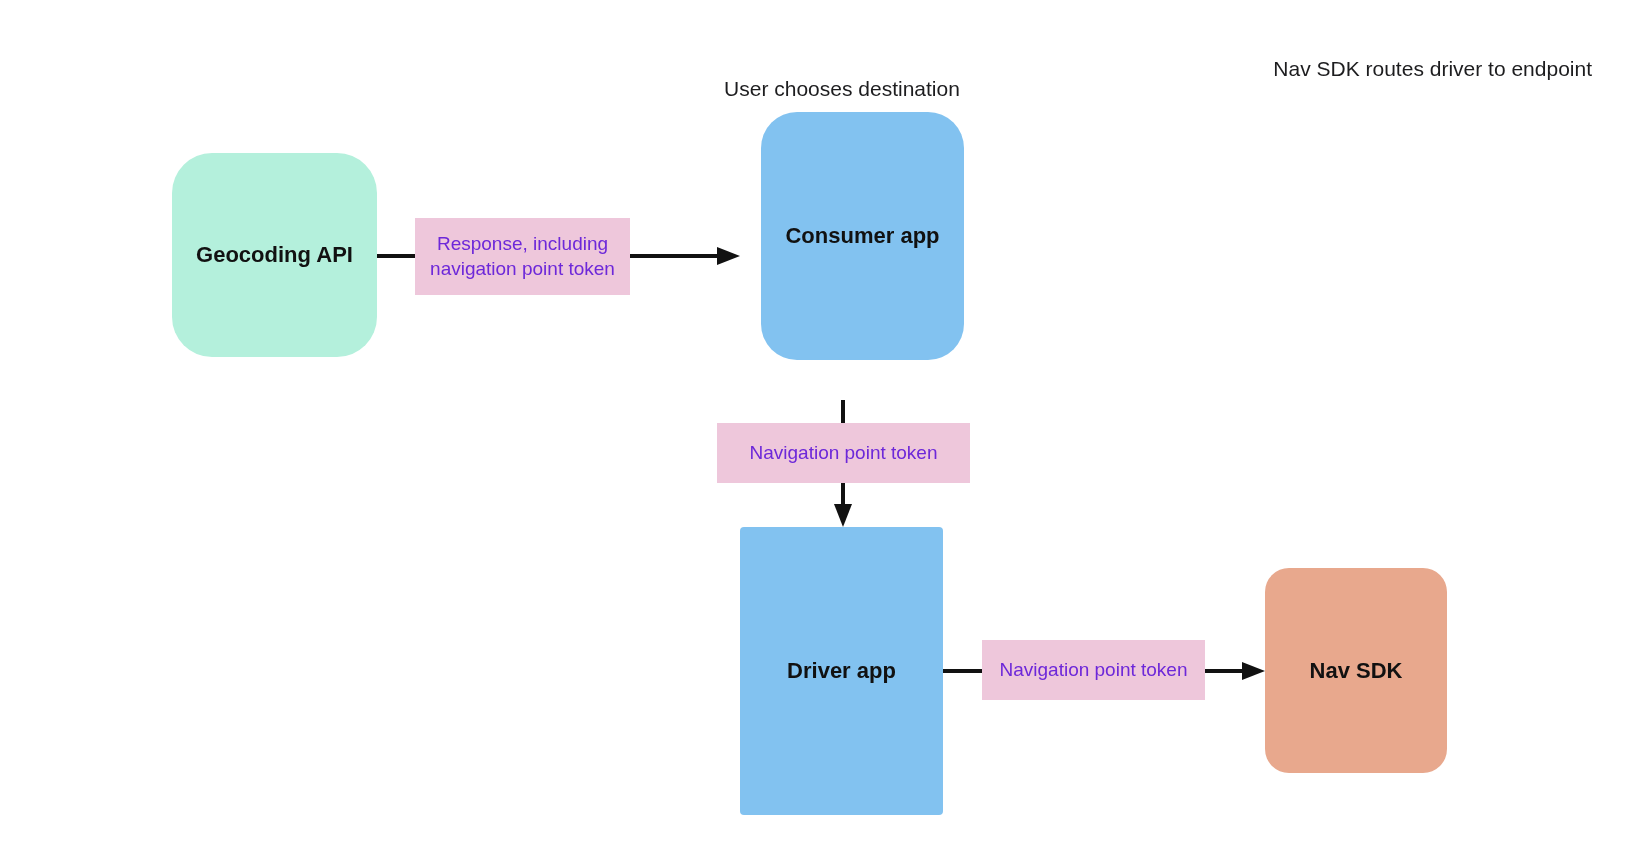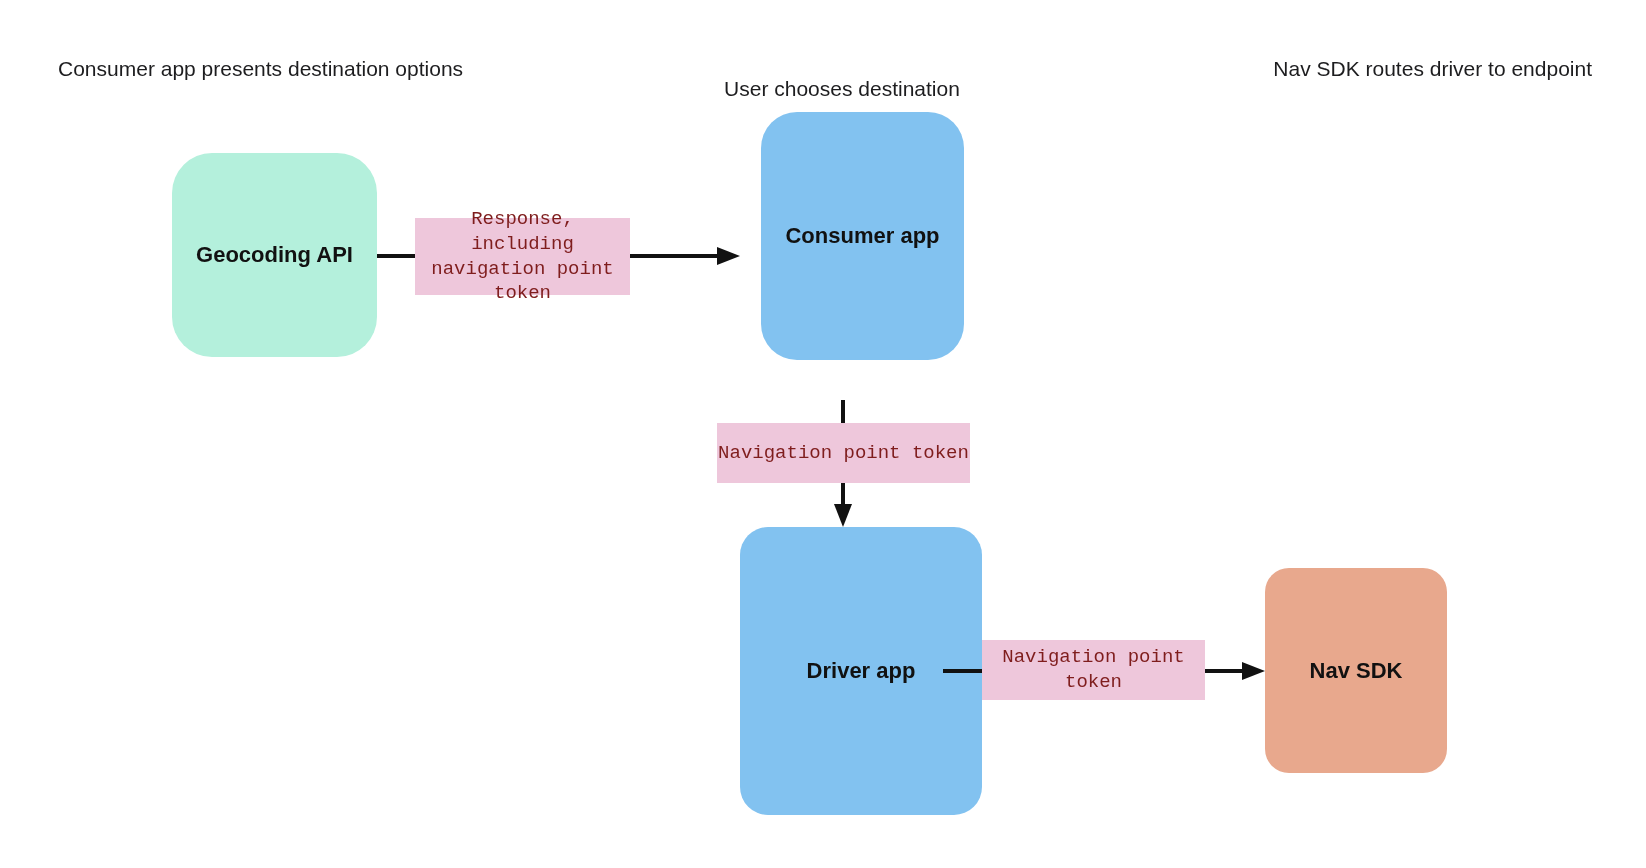--- a/index.html
+++ b/index.html
@@ -28,50 +28,48 @@
     display: flex;
     align-items: center;
     justify-content: center;
     font-weight: 700;
     font-size: 22px;
     color: #111111;
     text-align: right;
   }
   .node-geocoding { left: 172px; top: 153px; width: 205px; height: 204px; border-radius: 40px; background: #b4f0dc; }
   .node-consumer  { left: 761px; top: 112px; width: 203px; height: 248px; border-radius: 36px; background: #82c2f0; }
-  .node-driver    { left: 740px; top: 527px; width: 242px; height: 288px; border-radius: 28px; background: #82c2f0; }
+  .node-driver    { left: 740px; top: 527px; width: 203px; height: 288px; border-radius: 4px; background: #82c2f0; }
   .node-navsdk    { left: 1265px; top: 568px; width: 182px; height: 205px; border-radius: 24px; background: #e8a88d; }
   .edge-label {
     position: absolute;
     background: #eec7db;
     display: flex;
     align-items: center;
     justify-content: center;
     font-size: 19px;
     font-weight: 400;
     text-align: center;
     line-height: 1.3;
-    color: #7f1d1d;
-    font-family: Liberation Mono, monospace;
+    color: #6d28d9;
   }
   .edge-label-1 { left: 415px; top: 218px; width: 215px; height: 77px; padding: 0; }
   .edge-label-1 span { display: block; width: 196px; }
   .edge-label-2 { left: 717px; top: 423px; width: 253px; height: 60px; }
   .edge-label-3 { left: 982px; top: 640px; width: 223px; height: 60px; }
   .line { position: absolute; background: #111111; }
   .ah { position: absolute; width: 0; height: 0; }
   .ah-right { border-top: 9px solid transparent; border-bottom: 9px solid transparent; border-left: 23px solid #111111; }
   .ah-down  { border-left: 9px solid transparent; border-right: 9px solid transparent; border-top: 23px solid #111111; }
 </style>
 </head>
 <body>
 
 <div class="canvas">
 
-  <div class="hdr hdr-1">Consumer app presents destination options</div>
   <div class="hdr hdr-2">User chooses destination</div>
   <div class="hdr hdr-3">Nav SDK routes driver to endpoint</div>
 
   <div class="node node-geocoding">
     <span>Geocoding API</span>
   </div>
   <div class="node node-consumer">
     <span>Consumer app</span>
   </div>
   <div class="node node-driver">

